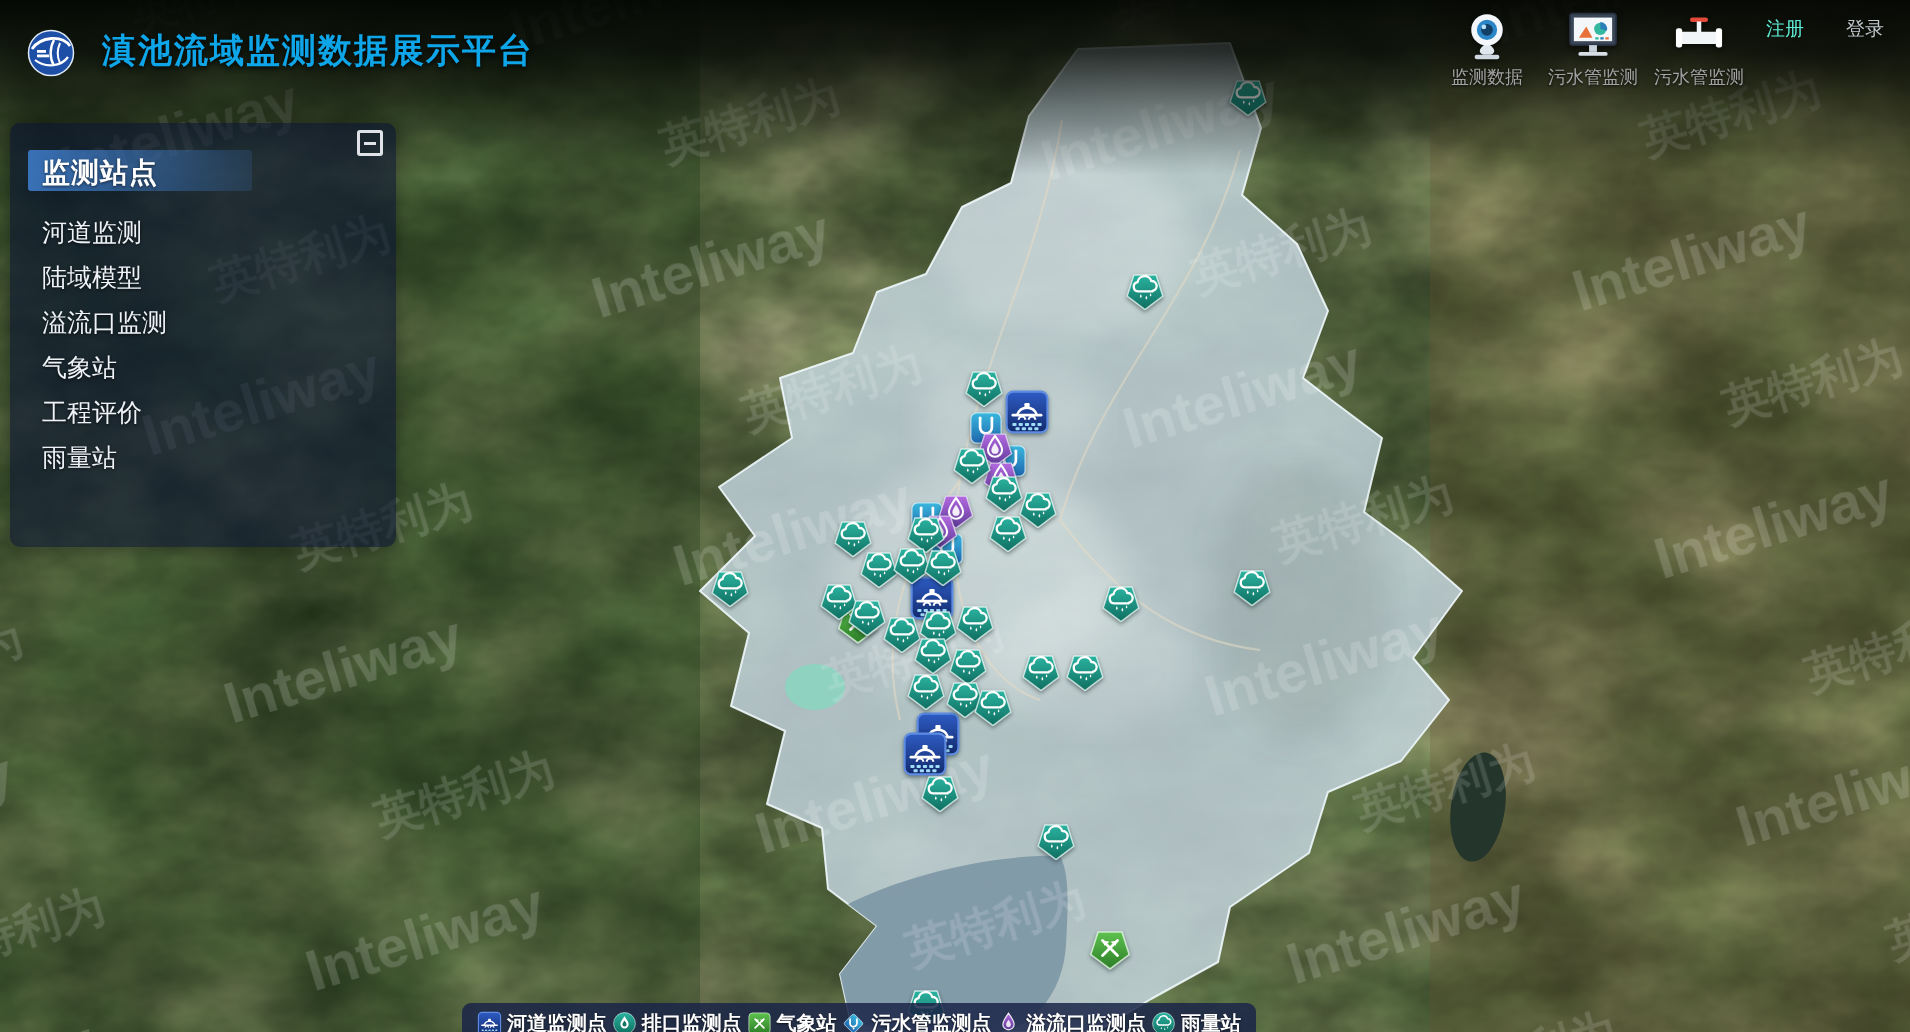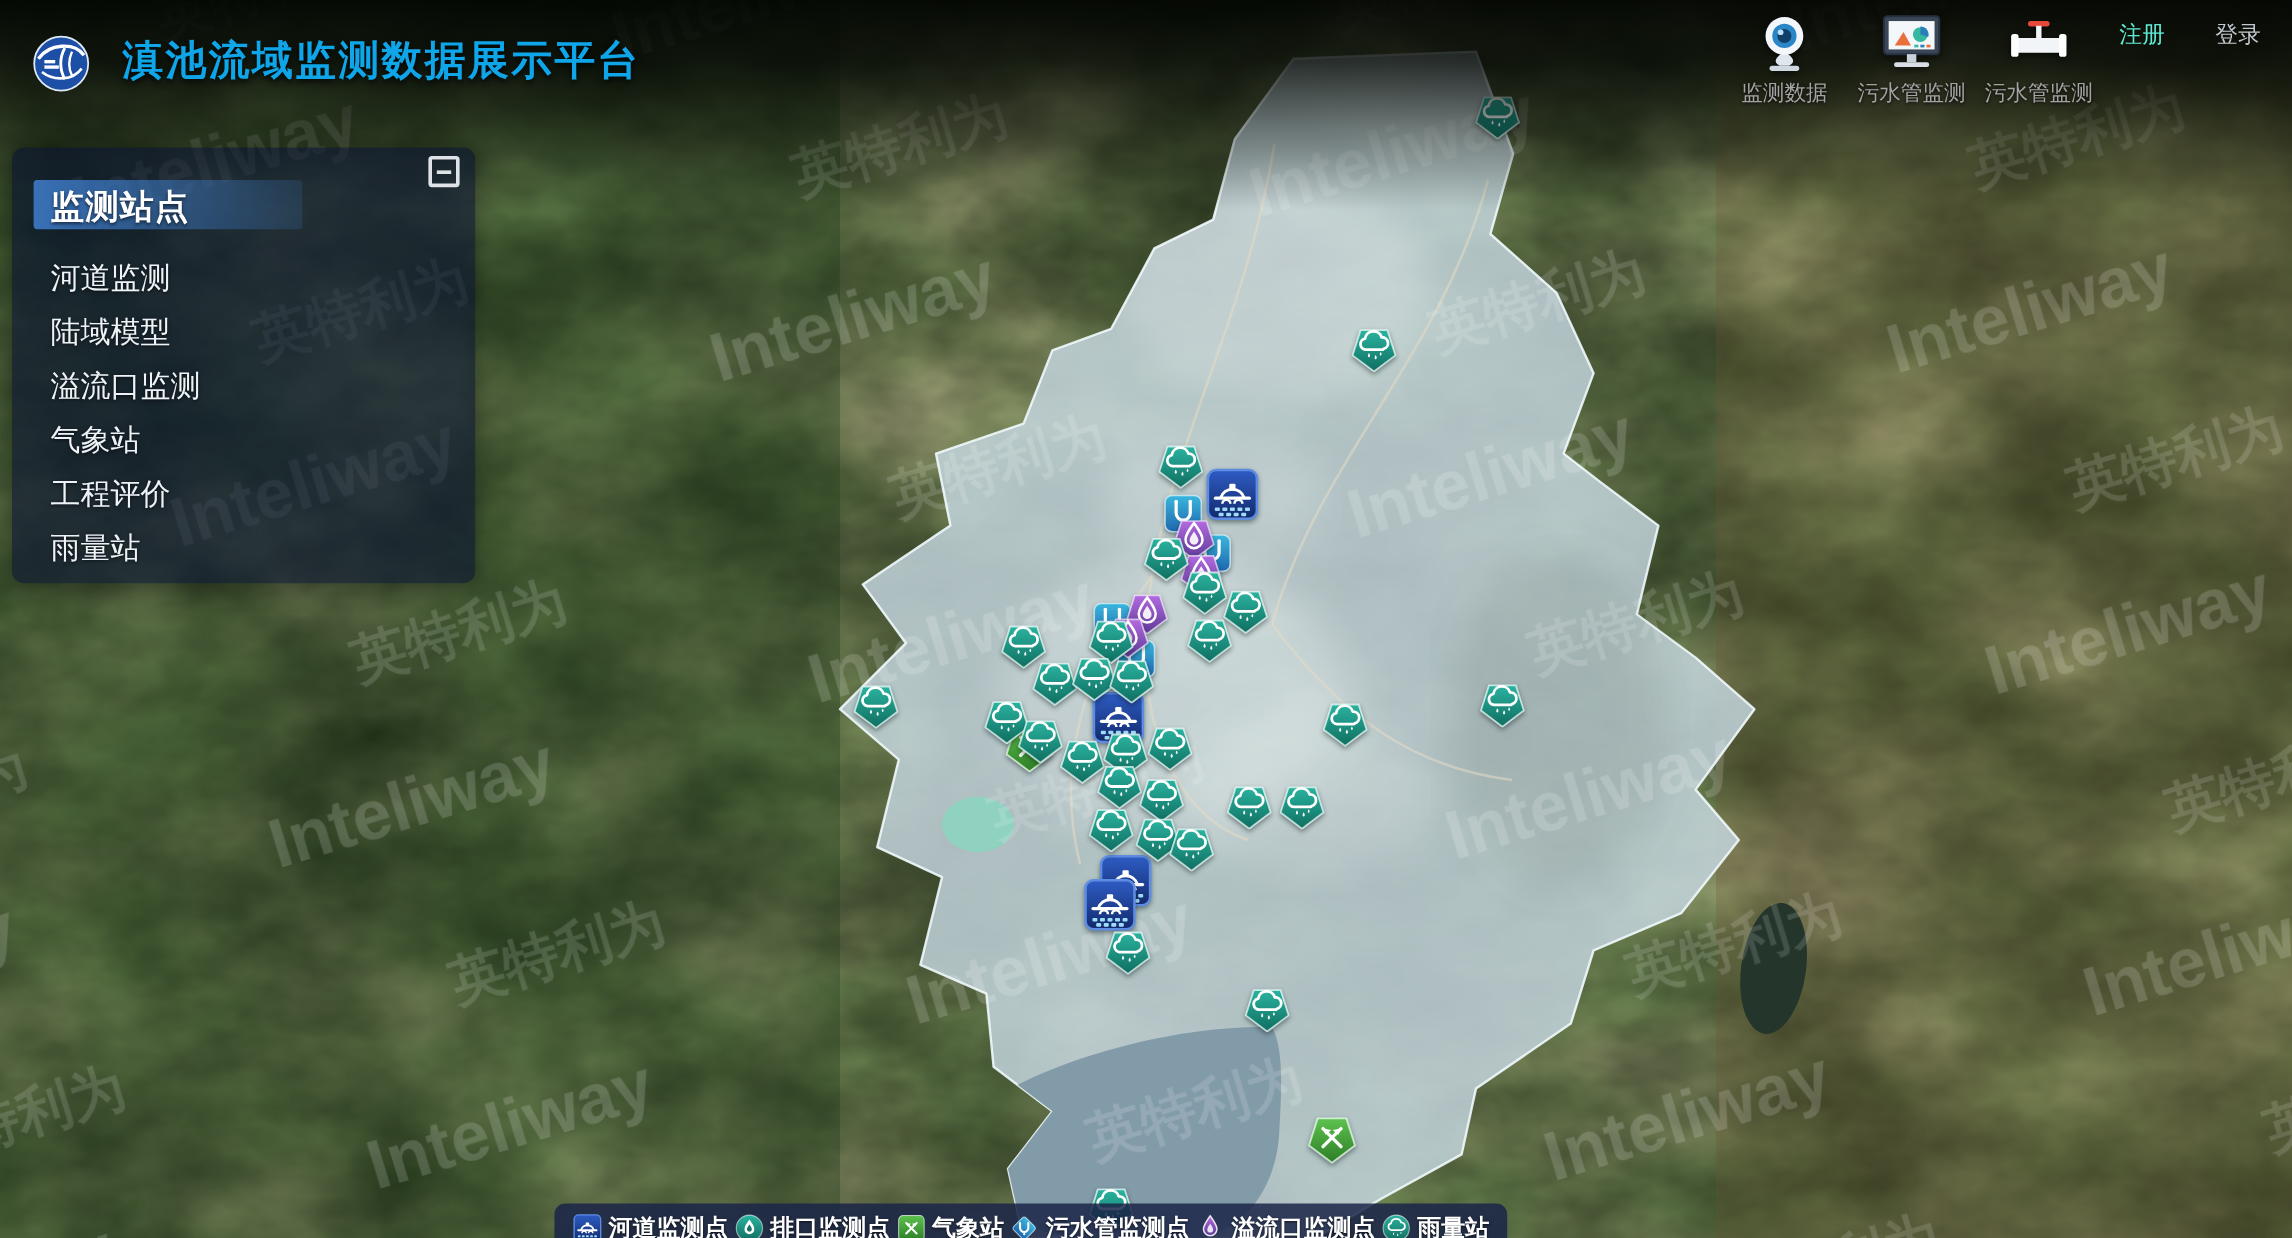--- a/index.html
+++ b/index.html
@@ -16,21 +16,21 @@
     letter-spacing:2px;text-shadow:0 2px 5px rgba(0,0,0,.85);white-space:nowrap;}
   .nav{position:absolute;right:158px;top:8px;display:flex;}
   .nav-item{width:106px;display:flex;flex-direction:column;align-items:center;cursor:pointer;}
   .nav-ico{width:54px;height:54px;filter:drop-shadow(0 2px 3px rgba(0,0,0,.6));}
   .nav-label{margin-top:3px;font-size:18px;color:#a3a3a3;text-shadow:0 1px 3px rgba(0,0,0,.9);white-space:nowrap;}
   .auth{position:absolute;right:26px;top:16px;display:flex;gap:42px;font-size:19px;}
   .auth .register{color:#5eead4;cursor:pointer;}
   .auth .login{color:#c2c8cf;cursor:pointer;}
 
   
-  .panel{position:absolute;left:10px;top:123px;width:386px;height:363px;border-radius:10px;
+  .panel{position:absolute;left:10px;top:123px;width:386px;height:424px;border-radius:10px;
     background:rgba(9,20,50,.62);box-shadow:0 4px 18px rgba(0,0,0,.35);}
   .panel-hl{position:absolute;left:18px;top:27px;width:224px;height:41px;border-radius:3px;
     background:linear-gradient(90deg,rgba(60,120,195,.92),rgba(60,120,195,.18));}
   .panel-title{position:absolute;left:32px;top:31px;font-size:28px;font-weight:700;color:#ffffff;
     letter-spacing:1px;text-shadow:0 1px 3px rgba(0,0,0,.6);}
   .min-btn{position:absolute;right:13px;top:7px;width:26px;height:26px;border:3px solid rgba(245,248,252,.9);
     border-radius:3px;cursor:pointer;display:flex;align-items:center;justify-content:center;}
   .min-btn .bar{width:12px;height:3px;background:rgba(245,248,252,.9);}
   .menu{position:absolute;left:32px;top:87px;}
   .menu-item{height:45px;line-height:45px;font-size:25px;color:#eef3f8;cursor:pointer;

